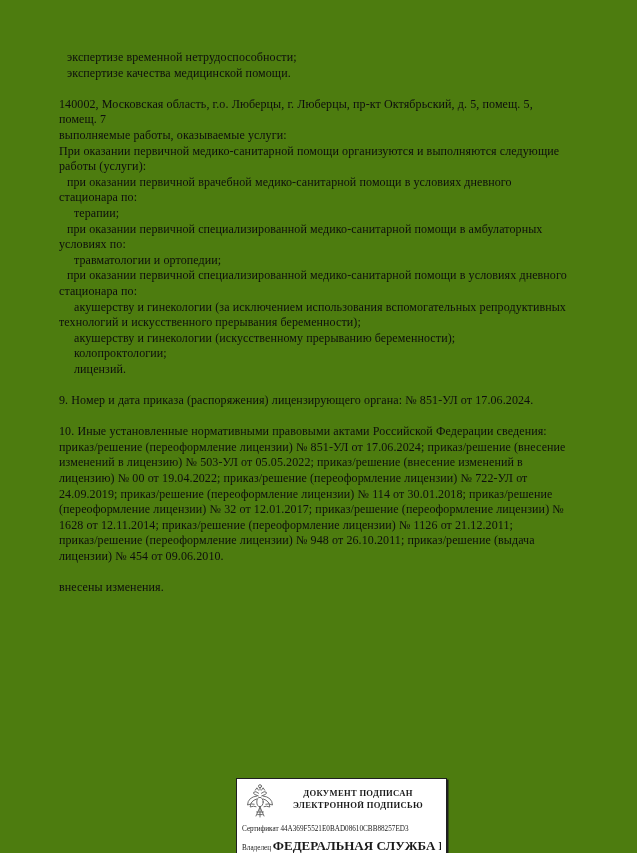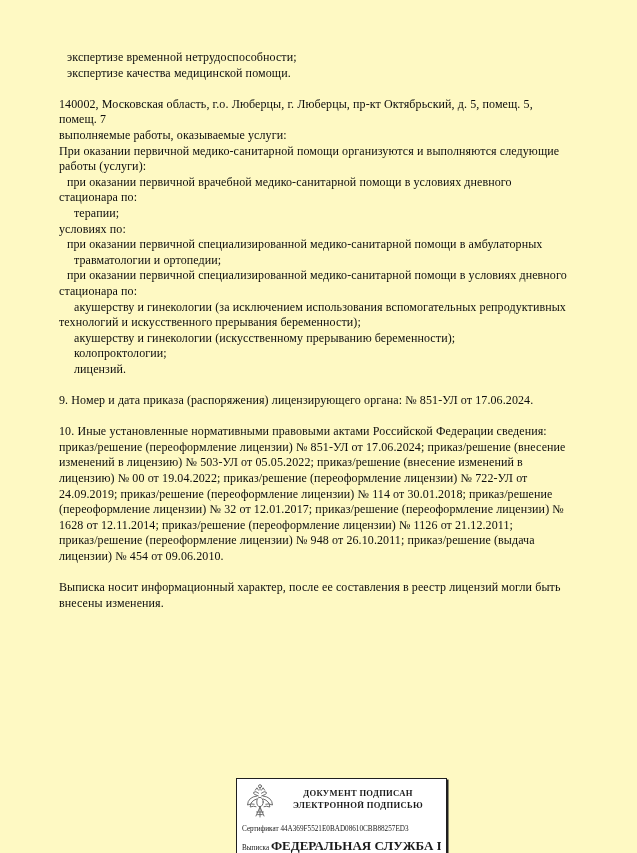--- a/index.html
+++ b/index.html
@@ -1,19 +1,19 @@
 <!DOCTYPE html>
 <html><head>
 <meta charset="utf-8">
 <style>
   html,body{margin:0;padding:0;background:#888;}
   .page{
     position:relative;
     width:637px;height:853px;
-    background:#fef9c3;
+    background:#4d7c0f;
     font-family:"Liberation Serif","DejaVu Serif",serif;
     color:#0d0d0d;
     overflow:hidden;
     box-sizing:border-box;
   }
   .text-block{
     position:absolute;
     left:59px;top:50px;width:530px;
     font-size:12px;
   }
@@ -78,22 +78,22 @@
       <div class="line i1">экспертизе качества медицинской помощи.</div>
       <div class="line"></div>
       <div class="line">140002, Московская область, г.о. Люберцы, г. Люберцы, пр-кт Октябрьский, д. 5, помещ. 5,</div>
       <div class="line">помещ. 7</div>
       <div class="line">выполняемые работы, оказываемые услуги:</div>
       <div class="line">При оказании первичной медико-санитарной помощи организуются и выполняются следующие</div>
       <div class="line">работы (услуги):</div>
       <div class="line i1">при оказании первичной врачебной медико-санитарной помощи в условиях дневного</div>
       <div class="line">стационара по:</div>
       <div class="line i2">терапии;</div>
+      <div class="line i1">при оказании первичной специализированной медико-санитарной помощи в амбулаторных</div>
       <div class="line">условиях по:</div>
-      <div class="line i1">при оказании первичной специализированной медико-санитарной помощи в амбулаторных</div>
       <div class="line i2">травматологии и ортопедии;</div>
       <div class="line i1">при оказании первичной специализированной медико-санитарной помощи в условиях дневного</div>
       <div class="line">стационара по:</div>
       <div class="line i2">акушерству и гинекологии (за исключением использования вспомогательных репродуктивных</div>
       <div class="line">технологий и искусственного прерывания беременности);</div>
       <div class="line i2">акушерству и гинекологии (искусственному прерыванию беременности);</div>
       <div class="line i2">колопроктологии;</div>
       <div class="line i2">лицензий.</div>
       <div class="line"></div>
       <div class="line">9. Номер и дата приказа (распоряжения) лицензирующего органа: № 851-УЛ от 17.06.2024.</div>
@@ -101,21 +101,20 @@
       <div class="line">10. Иные установленные нормативными правовыми актами Российской Федерации сведения:</div>
       <div class="line">приказ/решение (переоформление лицензии) № 851-УЛ от 17.06.2024; приказ/решение (внесение</div>
       <div class="line">изменений в лицензию) № 503-УЛ от 05.05.2022; приказ/решение (внесение изменений в</div>
       <div class="line">лицензию) № 00 от 19.04.2022; приказ/решение (переоформление лицензии) № 722-УЛ от</div>
       <div class="line">24.09.2019; приказ/решение (переоформление лицензии) № 114 от 30.01.2018; приказ/решение</div>
       <div class="line">(переоформление лицензии) № 32 от 12.01.2017; приказ/решение (переоформление лицензии) №</div>
       <div class="line">1628 от 12.11.2014; приказ/решение (переоформление лицензии) № 1126 от 21.12.2011;</div>
       <div class="line">приказ/решение (переоформление лицензии) № 948 от 26.10.2011; приказ/решение (выдача</div>
       <div class="line">лицензии) № 454 от 09.06.2010.</div>
       <div class="line"></div>
-      <div class="line">Выписка носит информационный характер, после ее составления в реестр лицензий могли быть</div>
       <div class="line">внесены изменения.</div>
     </div>
 
   <div class="stamp">
     <div class="stamp-top">
       <div class="emblem">
         <svg viewBox="0 0 30 38" width="30" height="38" aria-hidden="true">
           <g fill="none" stroke="#5d5d5d" stroke-width="0.9" stroke-linecap="round">
             <circle cx="15" cy="3.2" r="1.5"></circle>
             <path d="M15 4.7 L15 6.8"></path>
@@ -137,20 +136,20 @@
         <div>ДОКУМЕНТ ПОДПИСАН</div>
         <div>ЭЛЕКТРОННОЙ ПОДПИСЬЮ</div>
       </div>
     </div>
     <div class="stamp-lines">
       <div class="stamp-line">
         <span>Сертификат</span>
         <span>44A369F5521E0BAD08610CBB88257ED3</span>
       </div>
       <div class="stamp-line">
-        <span>Выписка</span>
+        <span>Владелец</span>
         <span class="bold">ФЕДЕРАЛЬНАЯ СЛУЖБА ПО НАДЗОРУ В СФ</span>
       </div>
       <div class="stamp-line">Действителен с 07.12.2023 по 01.03.2025</div>
     </div>
   </div>
 
 </div>
 
 </body></html>

